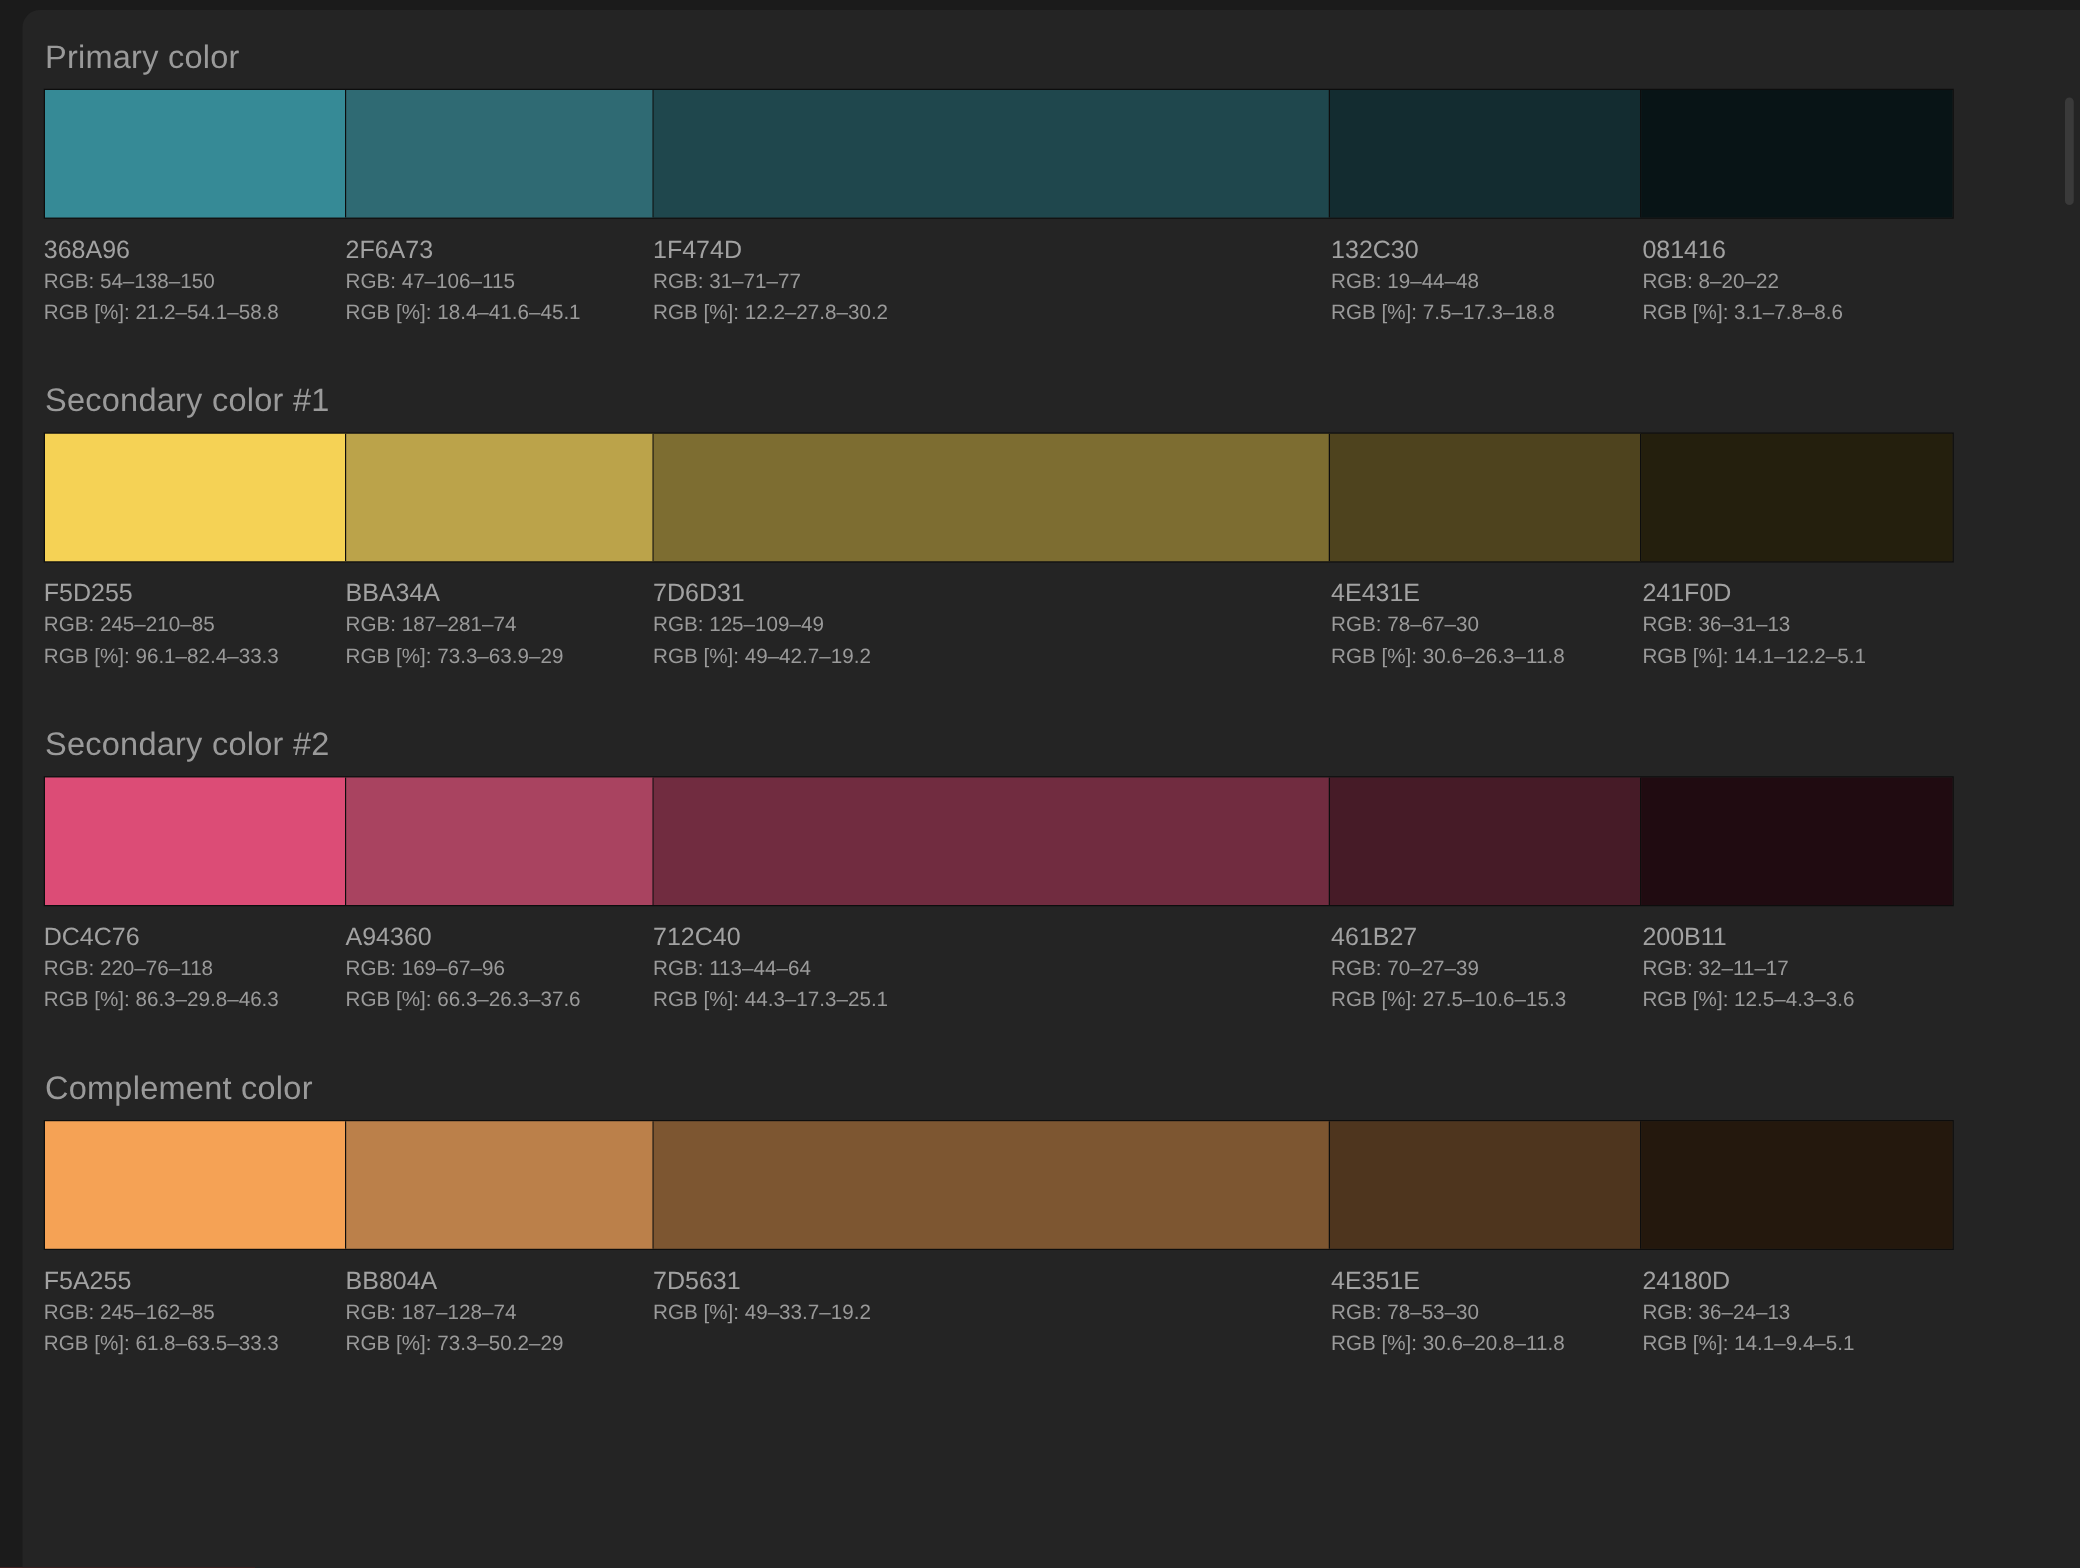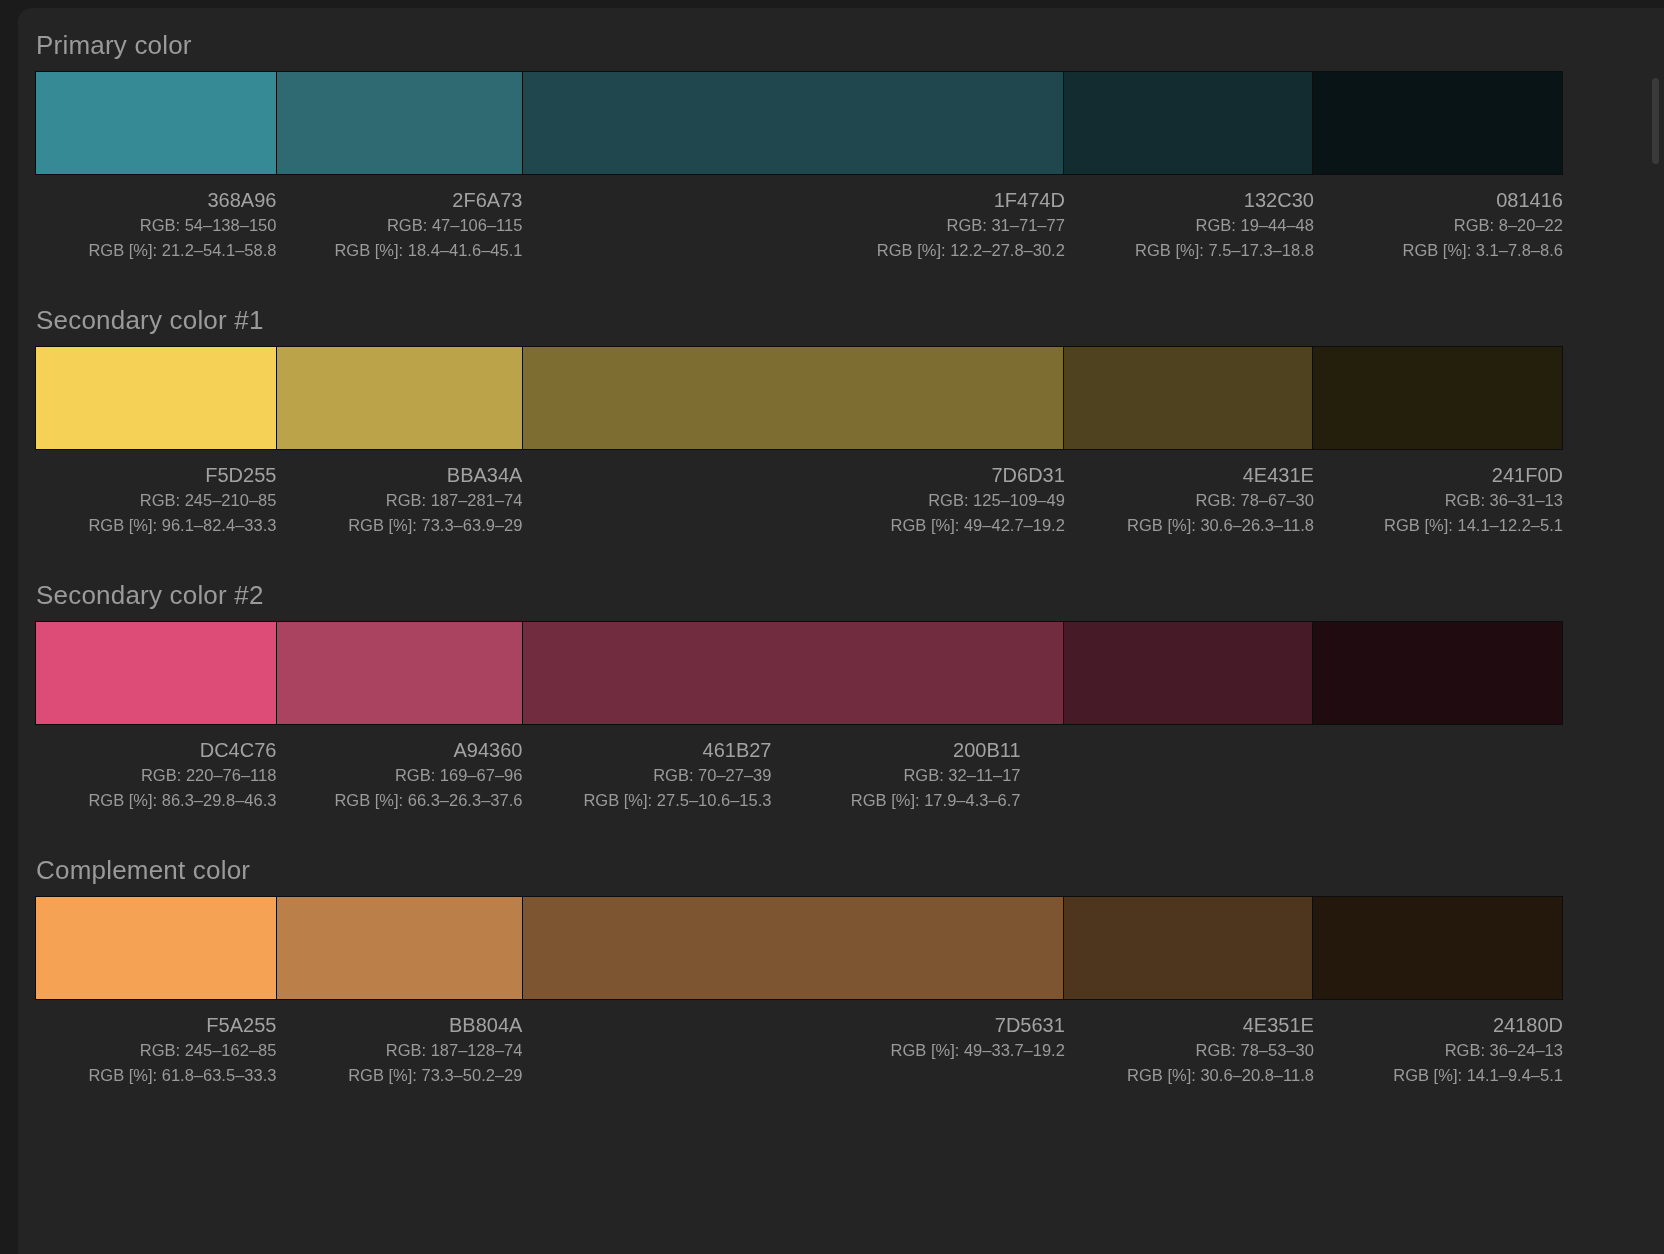--- a/index.html
+++ b/index.html
@@ -72,21 +72,21 @@
     border-right: 1px solid #0d0d0d;
   }
   .swatch:last-child { border-right: none; }
   .labels-row {
     display: flex;
     width: 1528px;
     margin-left: 17px;
     padding-top: 8px;
   }
   .label-cell {
-    text-align: right;
+    text-align: left;
     color: #9d9d9d;
     padding-top: 4px;
   }
   .label-hex {
     font-size: 20px;
     line-height: 26px;
     color: #a2a2a2;
     white-space: nowrap;
   }
   .label-rgb, .label-rgbp {
@@ -214,29 +214,34 @@
               <div class="label-cell" style="flex: 0 0 15.8%;">
                 <div class="label-hex">DC4C76</div>
                 <div class="label-rgb">RGB: 220–76–118</div>
                 <div class="label-rgbp">RGB [%]: 86.3–29.8–46.3</div>
               </div>
               <div class="label-cell" style="flex: 0 0 16.1%;">
                 <div class="label-hex">A94360</div>
                 <div class="label-rgb">RGB: 169–67–96</div>
                 <div class="label-rgbp">RGB [%]: 66.3–26.3–37.6</div>
               </div>
+              <div class="label-cell" style="flex: 0 0 35.5%;">
+                <div class="label-hex">712C40</div>
+                <div class="label-rgb">RGB: 113–44–64</div>
+                <div class="label-rgbp">RGB [%]: 44.3–17.3–25.1</div>
+              </div>
               <div class="label-cell" style="flex: 0 0 16.3%;">
                 <div class="label-hex">461B27</div>
                 <div class="label-rgb">RGB: 70–27–39</div>
                 <div class="label-rgbp">RGB [%]: 27.5–10.6–15.3</div>
               </div>
               <div class="label-cell" style="flex: 0 0 16.3%;">
                 <div class="label-hex">200B11</div>
                 <div class="label-rgb">RGB: 32–11–17</div>
-                <div class="label-rgbp">RGB [%]: 17.9–4.3–6.7</div>
+                <div class="label-rgbp">RGB [%]: 12.5–4.3–3.6</div>
               </div>
             </div>
           </div>
           <div class="section-gap"></div>
           <div class="palette-section">
             <div class="section-title">Complement color</div>
             <div class="swatch-row">
               <div class="swatch" style="flex: 0 0 15.8%; background: rgb(245, 162, 85);"></div>
               <div class="swatch" style="flex: 0 0 16.1%; background: rgb(187, 128, 74);"></div>
               <div class="swatch" style="flex: 0 0 35.5%; background: rgb(125, 86, 49);"></div>

